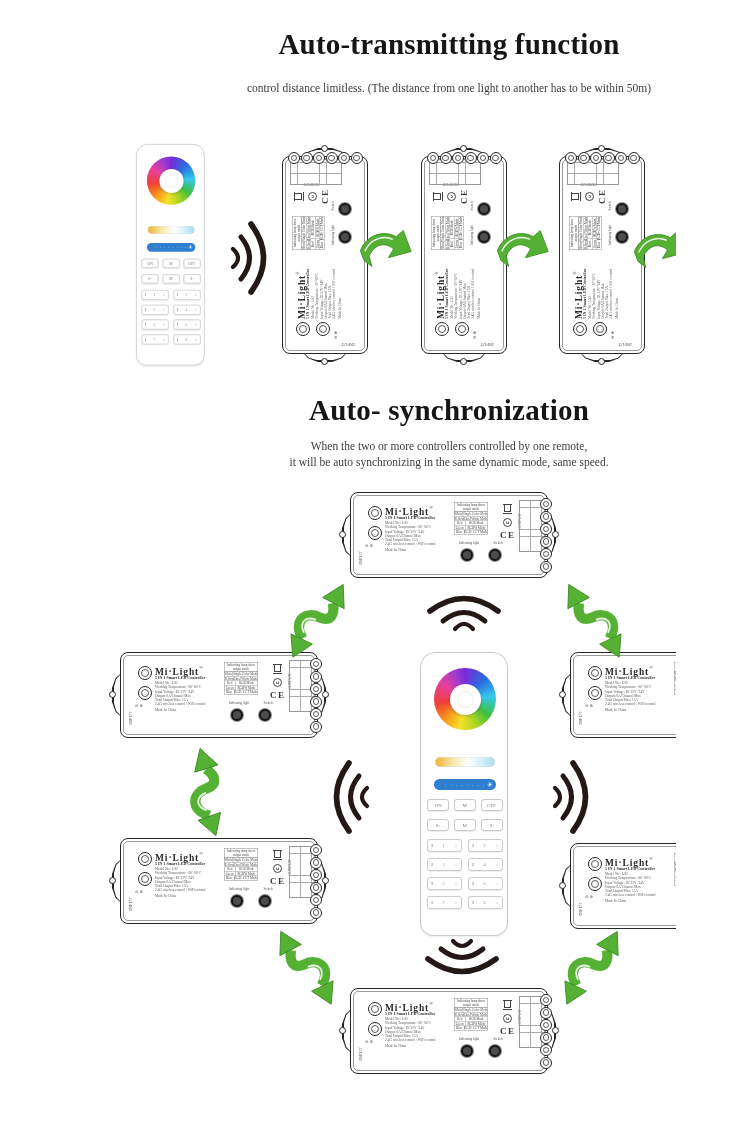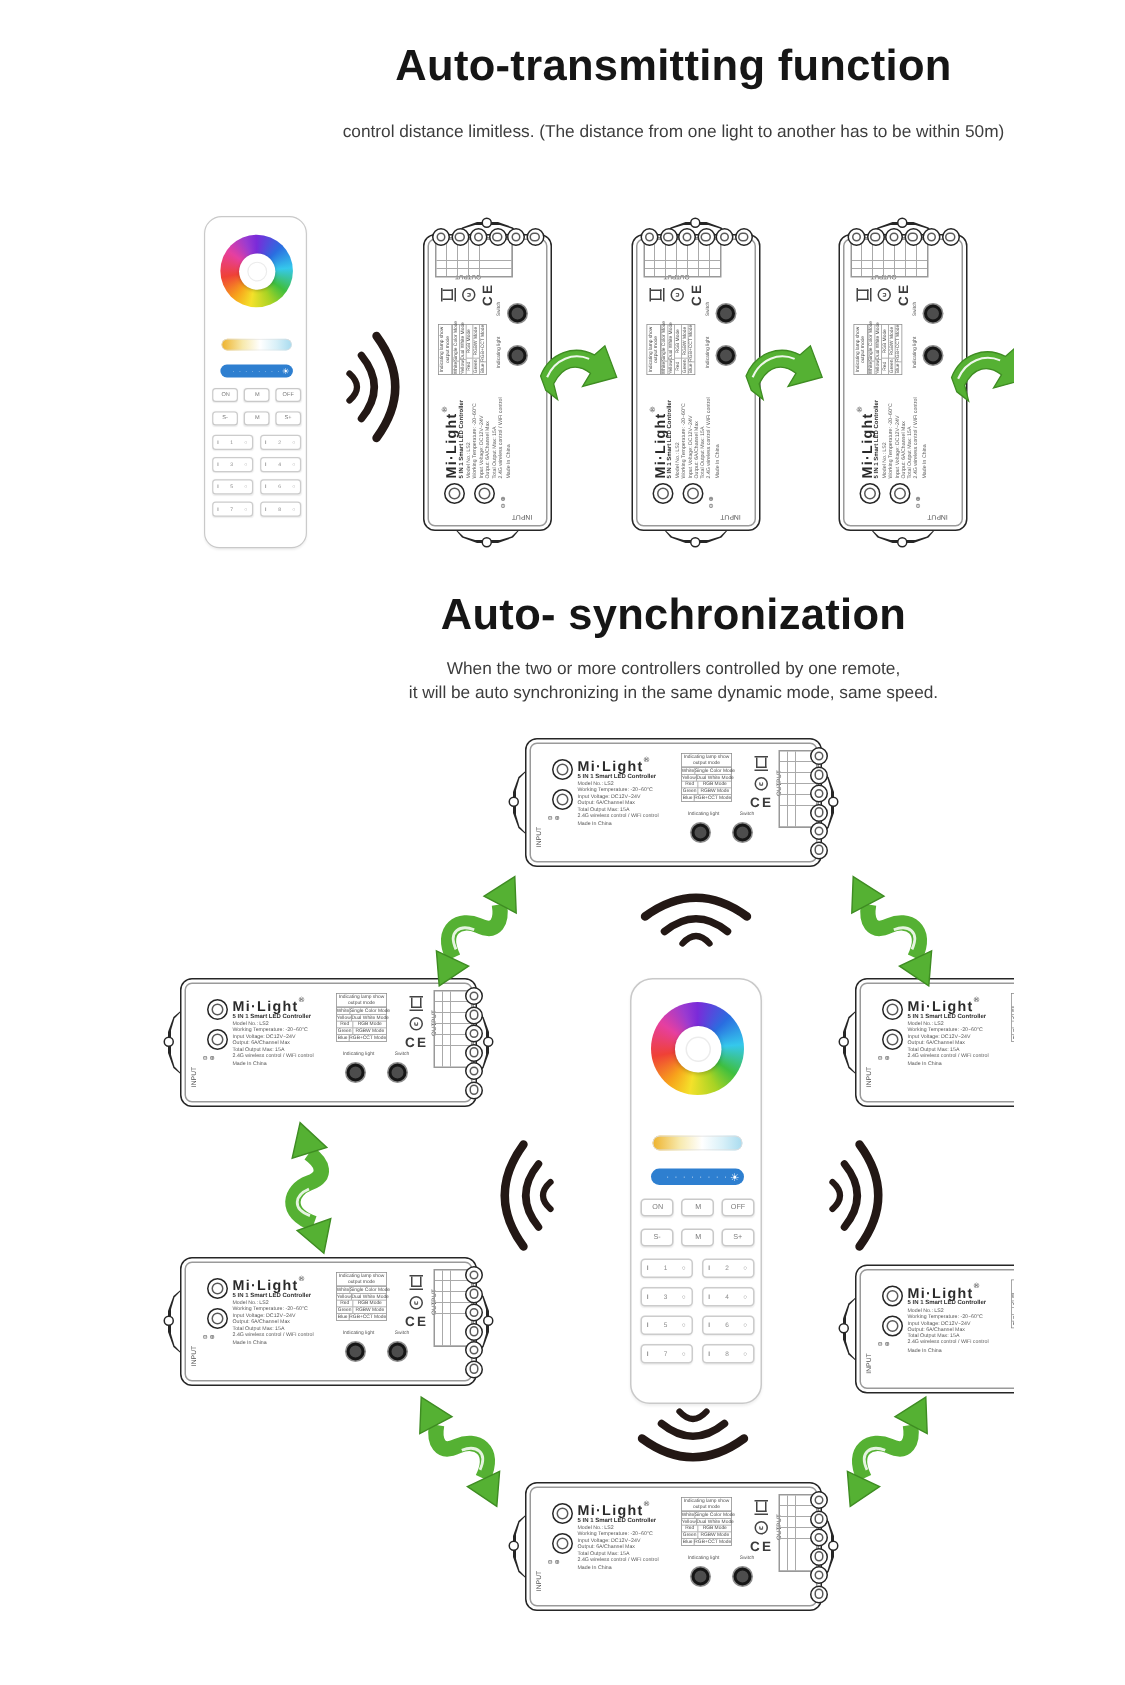--- a/index.html
+++ b/index.html
@@ -1,18 +1,18 @@
 <!DOCTYPE html>
 <html><head>
 <meta charset="utf-8">
 <style>
   * { margin:0; padding:0; box-sizing:border-box; }
   html,body { background:#fff; }
   body { font-family:"Liberation Sans", sans-serif; }
-  #canvas { position:relative; width:602px; height:1123px; background:#fff; overflow:hidden; margin:0 auto; }
+  #canvas { position:relative; width:602px; height:1123px; background:#fff; overflow:hidden; margin:0 auto;font-family:Liberation Serif, serif; }
 
   .title { position:absolute; width:750px; text-align:center; font-weight:bold; font-size:29px; color:#161616; letter-spacing:.2px; }
   .desc  { position:absolute; width:750px; text-align:center; font-size:11.5px; color:#3d3d3d; line-height:1.4; }
 
   .slot { position:absolute; }
   .ctrl-slot { width:214px; height:86px; }
   .ctrl-v { transform:rotate(-90deg); }
   .remote-slot { width:88px; height:284px; }
   .remote-small { transform:scale(.78); transform-origin:0 0; }
 

